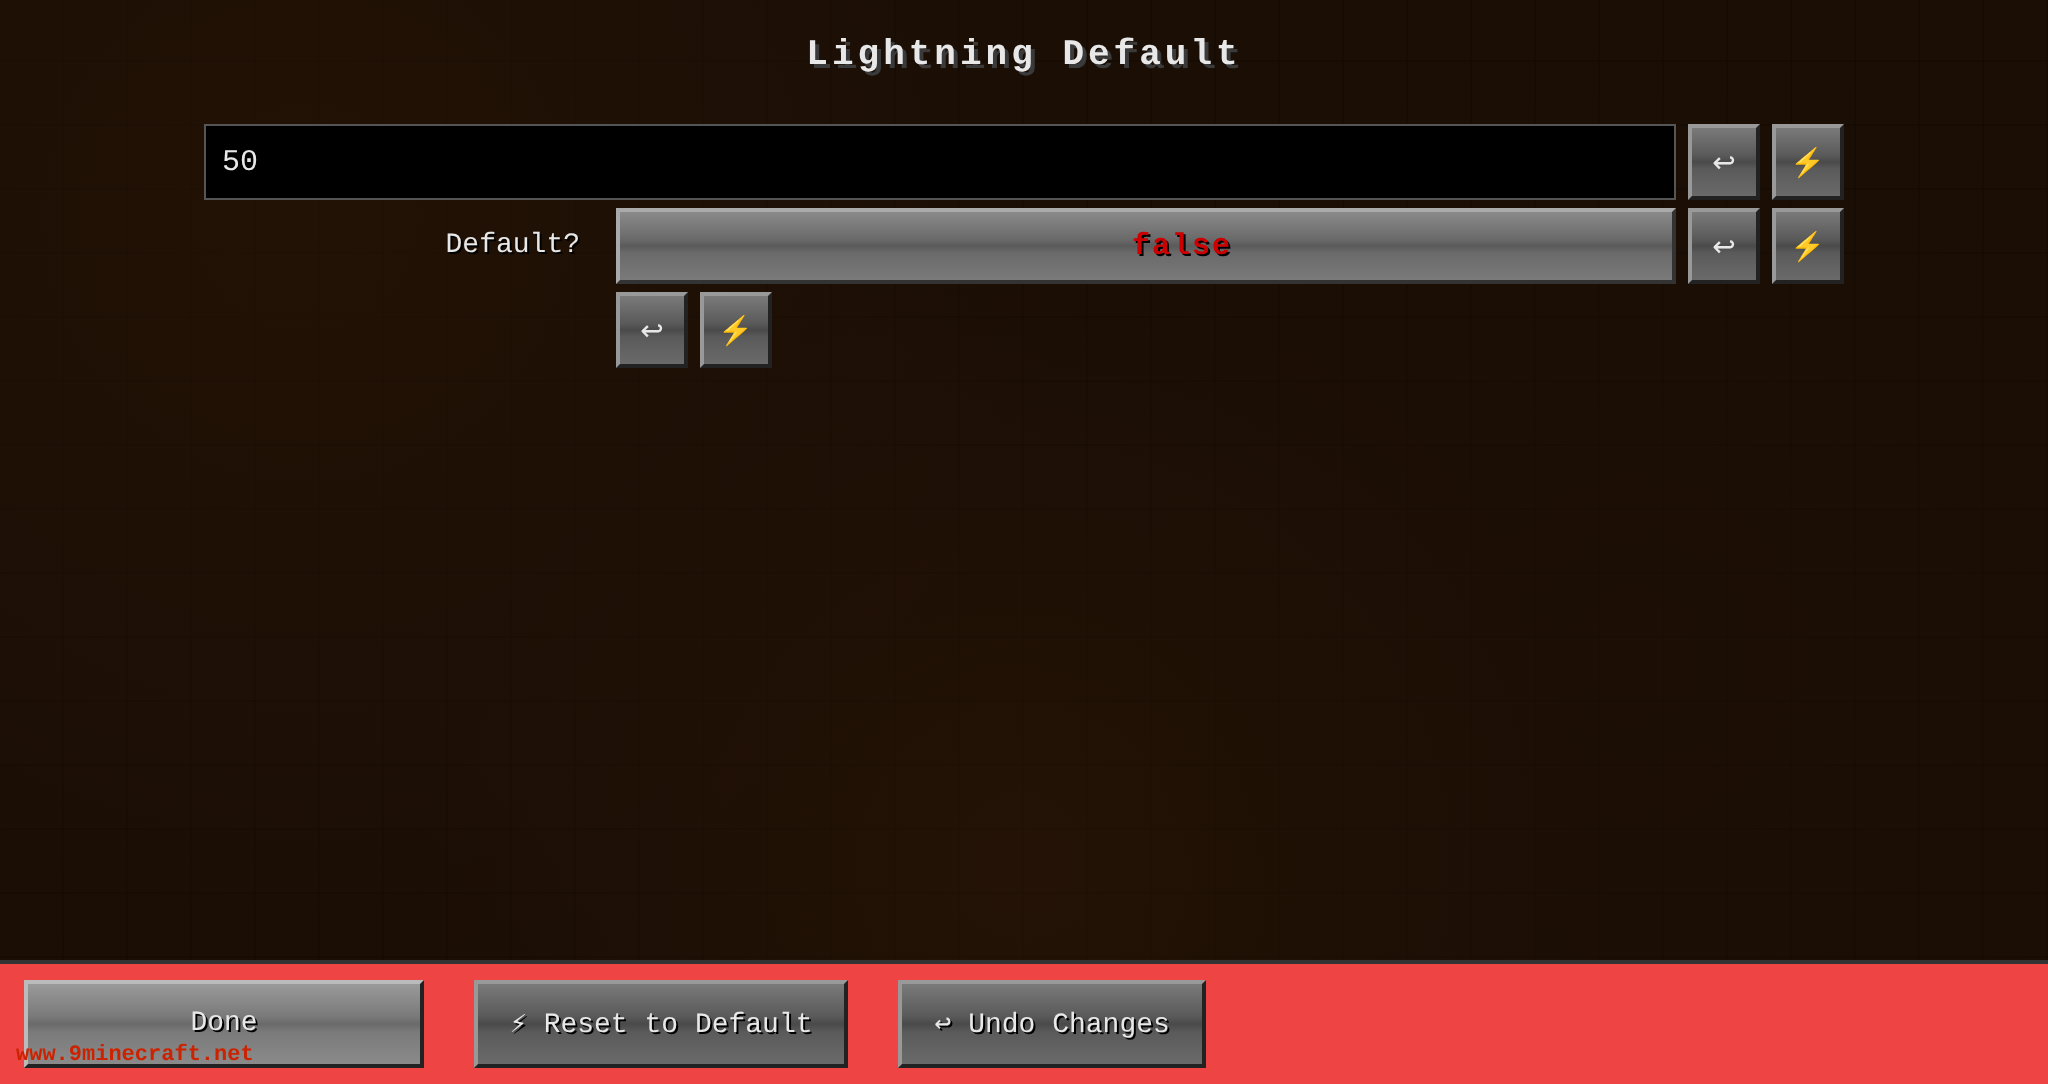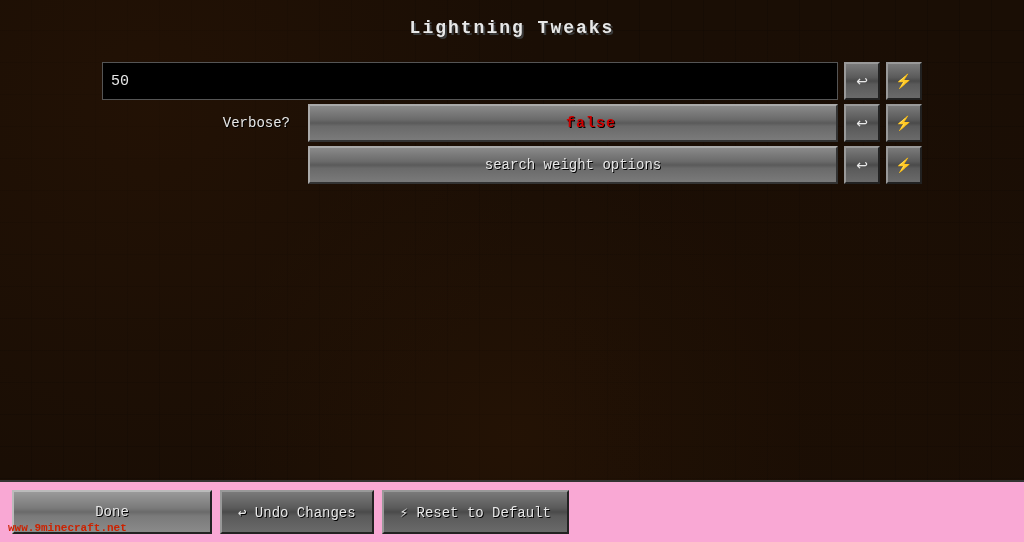--- a/index.html
+++ b/index.html
@@ -166,26 +166,26 @@
       flex-shrink: 0;
     }
 
     
     .bottom-bar {
       position: absolute;
       bottom: 0;
       left: 0;
       right: 0;
       height: 62px;
-      background-color: #f9a8d4;
+      background-color: #ef4444;
       border-top: 2px solid #333;
       display: flex;
       align-items: center;
       padding: 8px 12px;
-      gap: 8px;
+      gap: 25px;
     }
 
     .bottom-btn {
       height: 44px;
       background: linear-gradient(to bottom, #7a7a7a 0%, #5a5a5a 40%, #4a4a4a 50%, #5a5a5a 60%, #6a6a6a 100%);
       border: none;
       border-top: 2px solid #999;
       border-left: 2px solid #999;
       border-bottom: 2px solid #222;
       border-right: 2px solid #222;
@@ -220,66 +220,63 @@
       z-index: 10;
       text-align: center;
     }
   </style>
 </head>
 <body>
 
 <div class="bg"></div>
 
 <div class="container">
-  <div class="title">Lightning Tweaks</div>
+  <div class="title">Lightning Default</div>
 
   <div class="settings-panel">
 
     <div class="setting-row">
       <div class="setting-control">
         <input class="text-input" type="text" value="50" style="">
       </div>
       <button class="icon-btn">
         <span>↩</span>
       </button>
       <button class="icon-btn">
         <span>⚡</span>
       </button>
     </div>
 
     <div class="setting-row">
-      <div class="setting-label">Verbose?</div>
+      <div class="setting-label">Default?</div>
       <div class="setting-control">
         <button class="toggle-btn">
           <span>false</span>
         </button>
       </div>
       <button class="icon-btn">
         <span>↩</span>
       </button>
       <button class="icon-btn">
         <span>⚡</span>
       </button>
     </div>
 
     <div class="setting-row">
       <div class="setting-label"></div>
-      <div class="setting-control">
-        <button class="link-btn">search weight options</button>
-      </div>
       <button class="icon-btn">
         <span>↩</span>
       </button>
       <button class="icon-btn">
         <span>⚡</span>
       </button>
     </div>
 
   </div>
 </div>
 
 <div class="bottom-bar">
   <button class="bottom-btn done">Done</button>
+  <button class="bottom-btn">⚡ Reset to Default</button>
   <button class="bottom-btn">↩ Undo Changes</button>
-  <button class="bottom-btn">⚡ Reset to Default</button>
 </div>
 
 <div class="watermark">www.9minecraft.net</div>
 
 </body></html>

